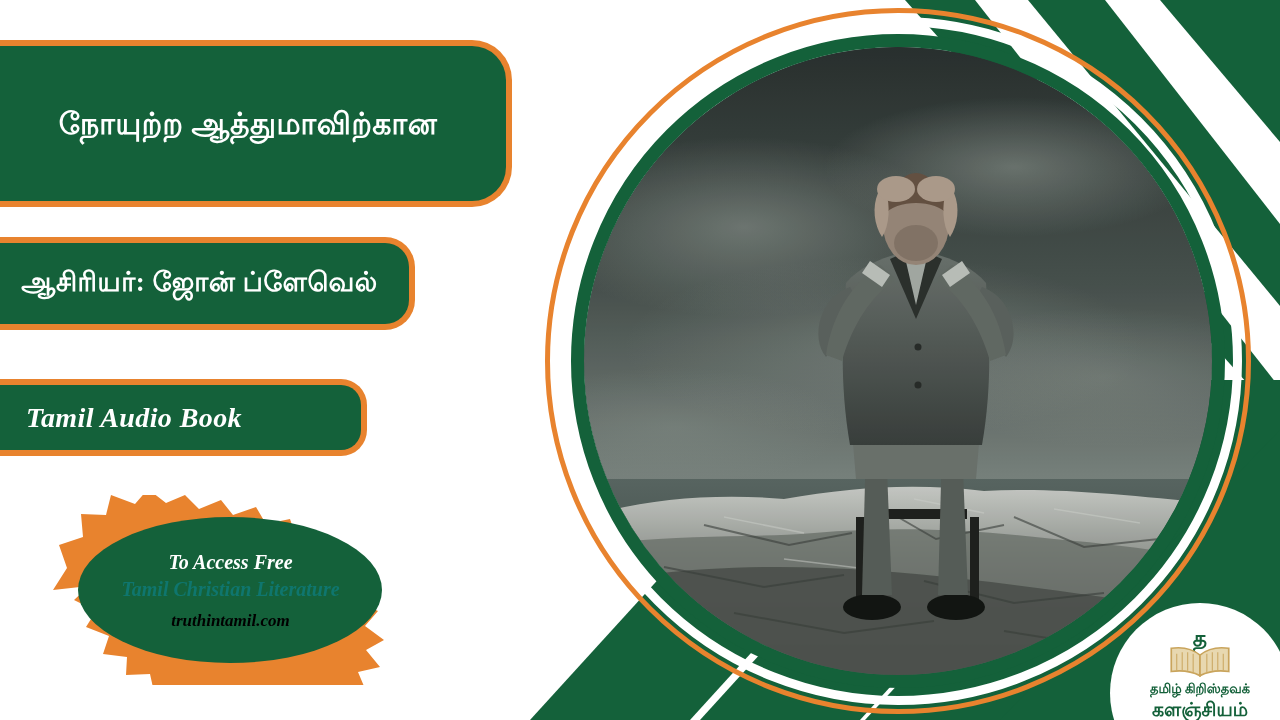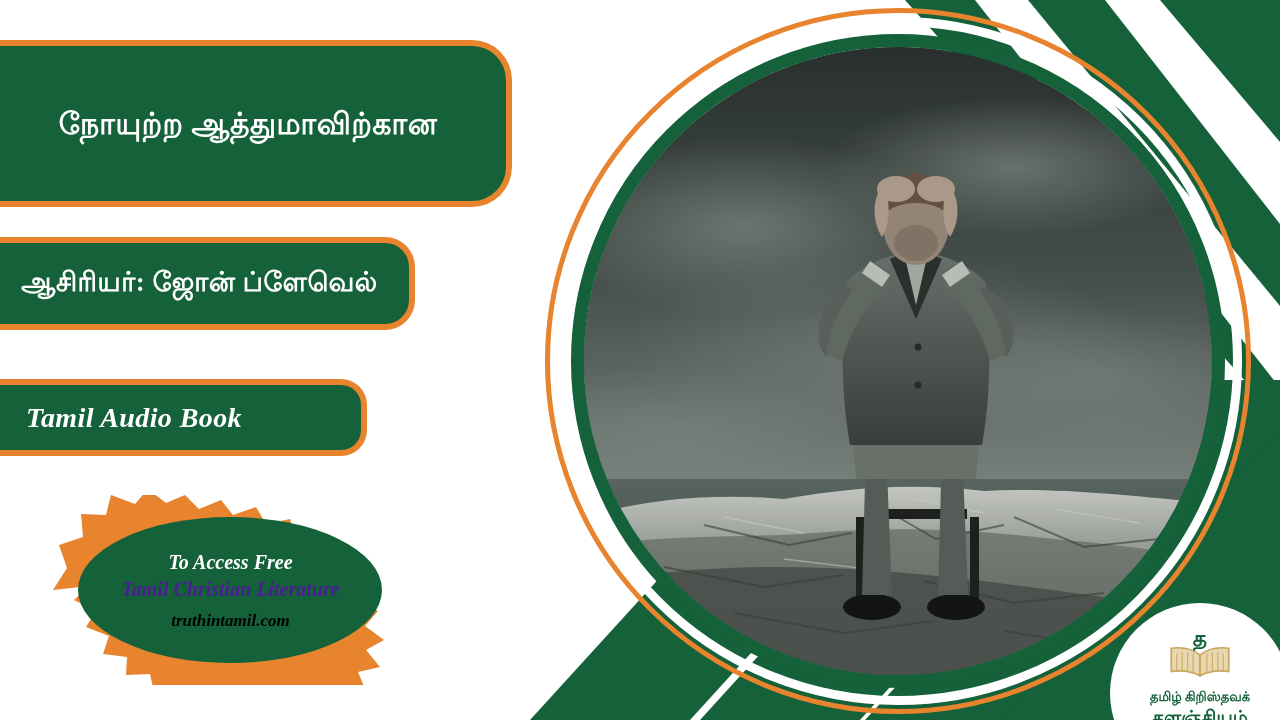--- a/index.html
+++ b/index.html
@@ -109,21 +109,21 @@
     display:flex; flex-direction:column;
     align-items:center; justify-content:center;
     text-align:center;
     font-family:"Liberation Serif", serif;
   }
   .badge-l1 {
     color:#ffffff; font-weight:bold; font-style:italic;
     font-size:20px; line-height:1.35; white-space:nowrap;text-align:center;
   }
   .badge-l2 {
-    color:#4c1d95; font-weight:bold; font-style:italic;
+    color:#0f766e; font-weight:bold; font-style:italic;
     font-size:20px; line-height:1.35; white-space:nowrap;
   }
   .badge-url {
     color:#000000; font-weight:bold; font-style:italic;
     font-size:17px; margin-top:8px; white-space:nowrap;
   }
 
   
   .logo-wrap {
     position:absolute;
@@ -136,21 +136,21 @@
     background:#ffffff;
     display:flex; flex-direction:column;
     align-items:center; justify-content:flex-start;
     padding-top:22px;
     overflow:hidden;
   }
   .logo-book { width:70px; height:52px; display:block; }
   .logo-l1 {
     font-family:"Liberation Serif", serif;
     font-weight:bold; color:#14613A;
-    font-size:13px; margin-top:12px; white-space:nowrap;
+    font-size:13px; margin-top:4px; white-space:nowrap;
   }
   .logo-l2 {
     font-family:"Liberation Serif", serif;
     font-weight:bold; color:#14613A;
     font-size:19px; margin-top:1px; white-space:nowrap;
   }
 </style>
 </head>
 <body>
 

